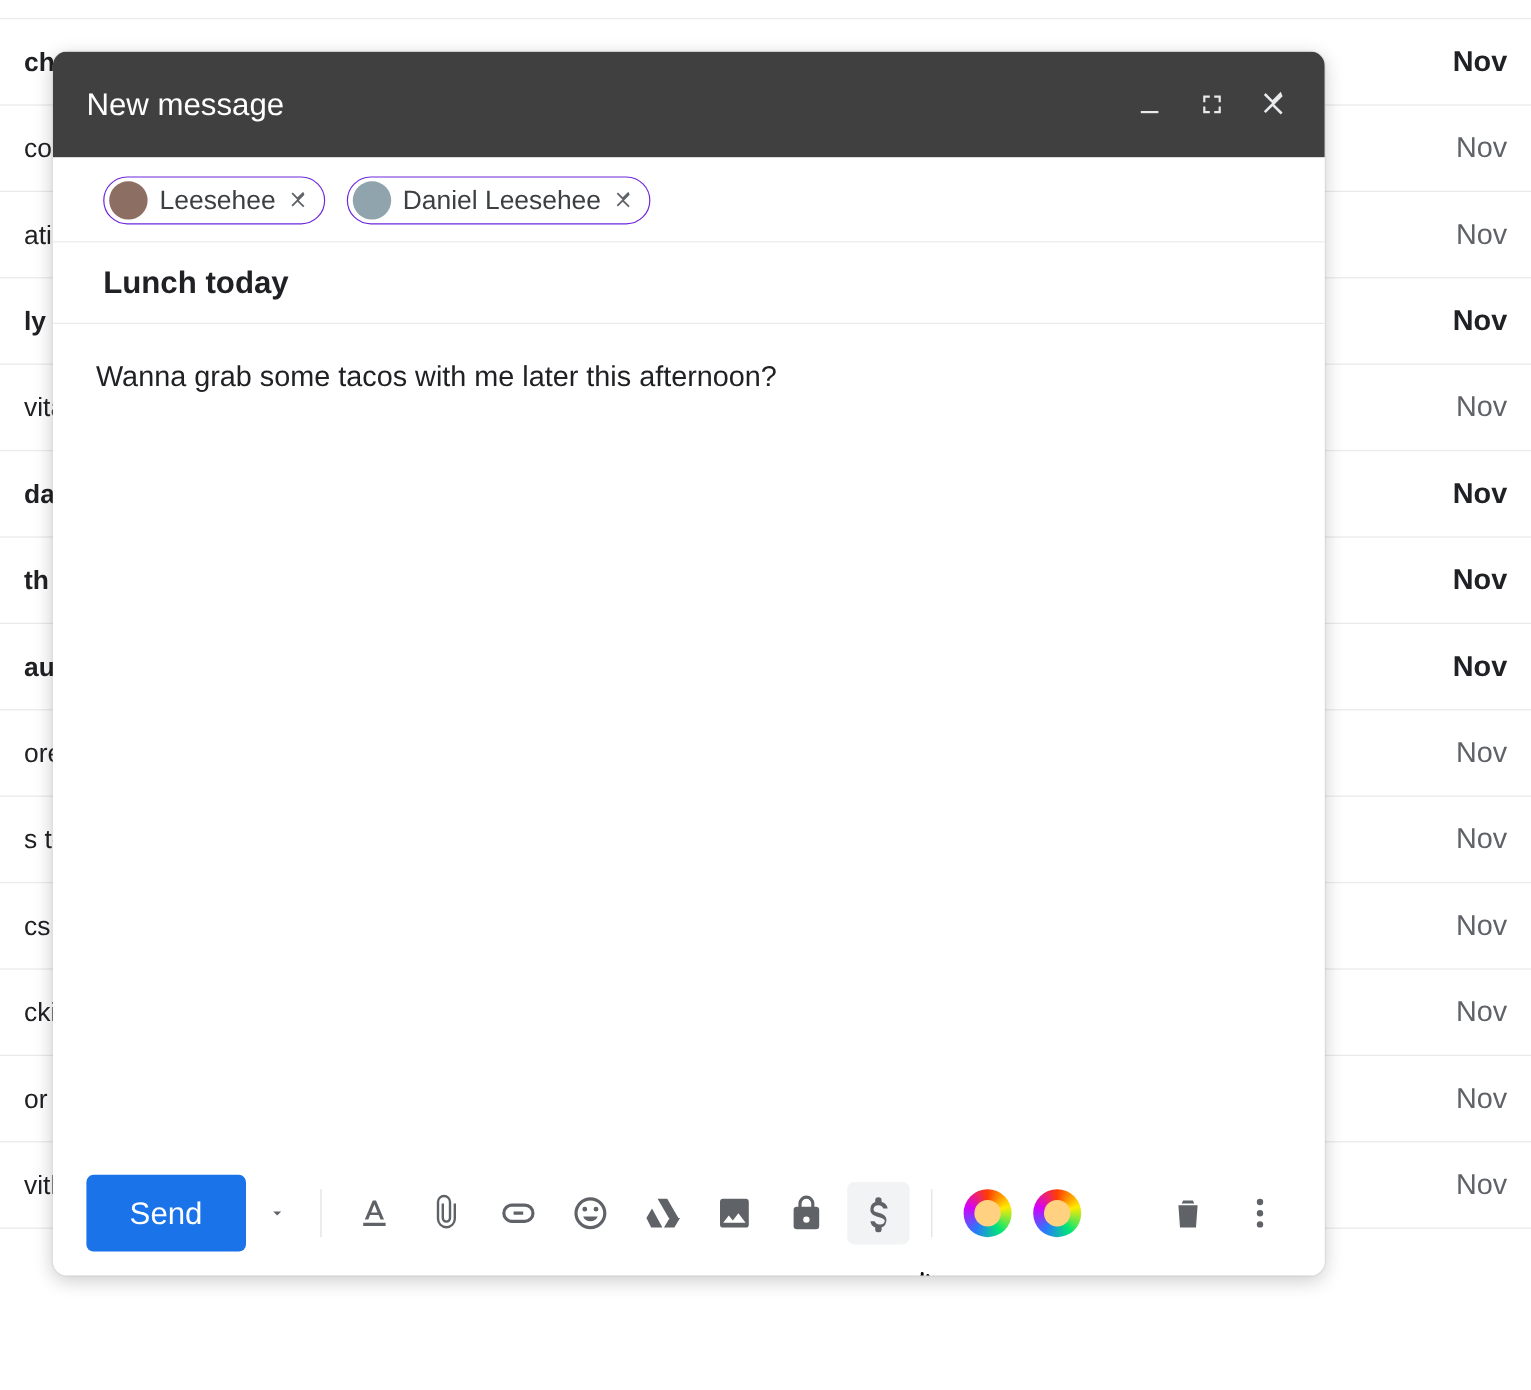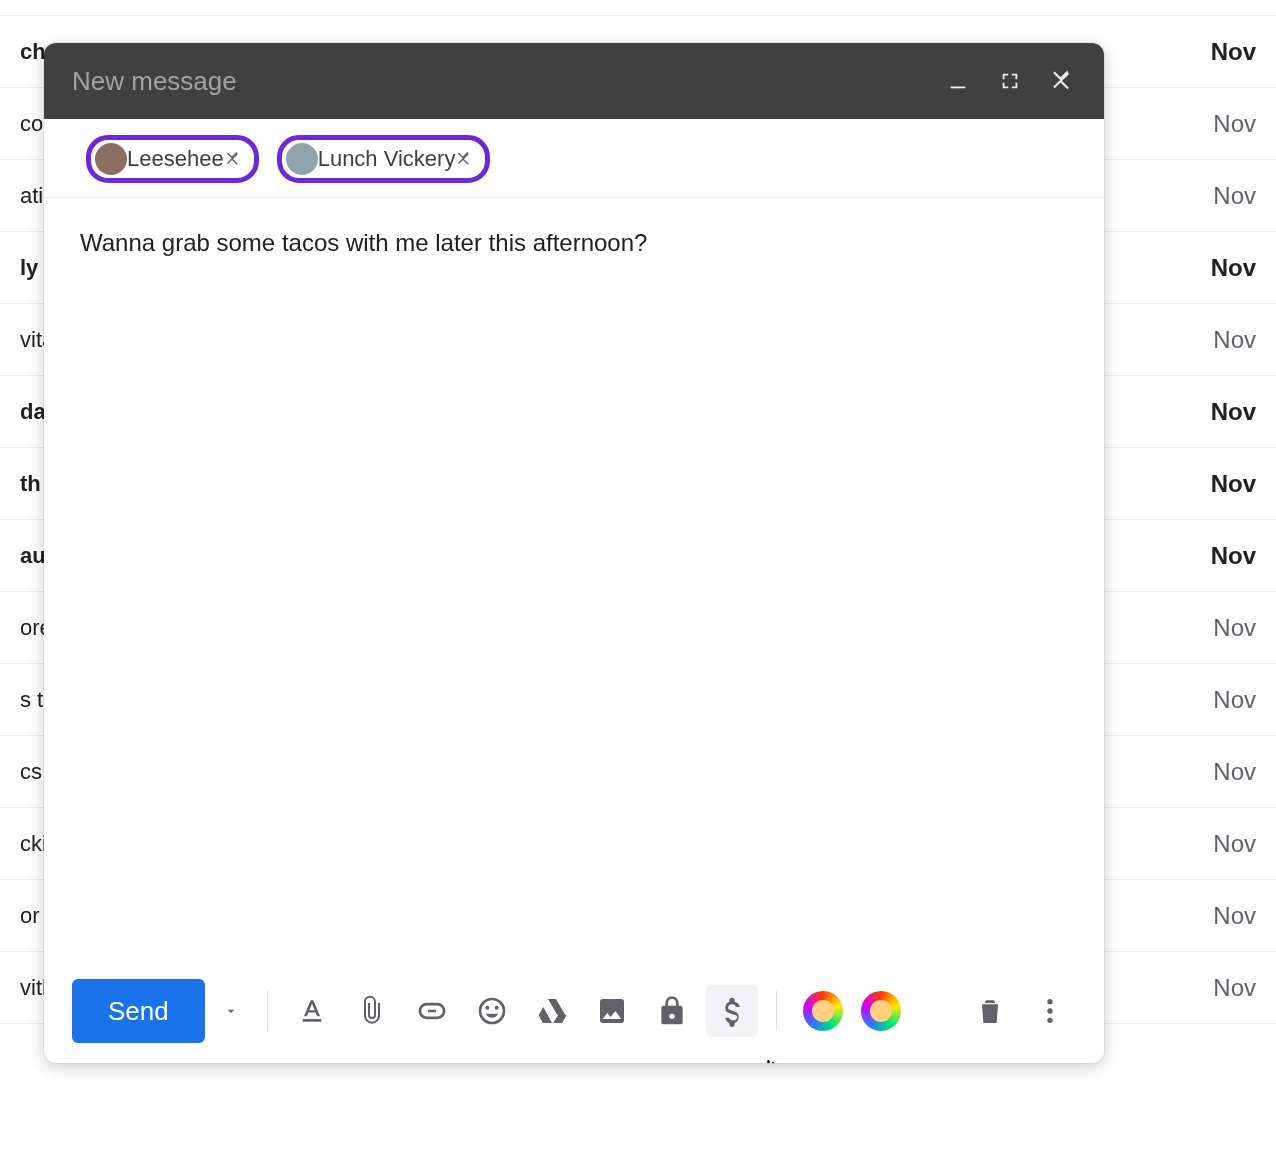--- a/index.html
+++ b/index.html
@@ -25,43 +25,44 @@
     position: absolute;
     left: 44px; top: 43px;
     width: 1060px; height: 1020px;
     background: #fff;
     border-radius: 12px;
     box-shadow: 0 4px 16px rgba(0,0,0,.2), 0 0 0 1px rgba(0,0,0,.05);
     display: flex; flex-direction: column;
     overflow: hidden;
   }
   .compose-header {
-    height: 76px;
+    height: 88px;
     background: #404040;
-    color: #a3a3a3;
+    color: #ffffff;
     display: flex; align-items: center;
     padding: 0 28px;
   }
   .compose-title { font-size: 26px; font-weight: 500; flex: 1; }
   .hdr-icon { width: 28px; height: 28px; display:flex; align-items:center; justify-content:center; margin-left: 24px; cursor: pointer; fill:#e8eaed; }
   .hdr-icon svg { width: 22px; height: 22px; }
   .hdr-close svg{ width:26px; height:26px;}
 
   .recipients {
     display: flex; align-items: center;
     gap: 18px;
     padding: 16px 42px 14px 42px;
     border-bottom: 1px solid #e8eaed;
     margin: 0 0;
   }
   .chip {
     display: inline-flex; align-items: center;
-    border: 5px solid #6d28d9;
+    border: 1px solid #6d28d9;
     border-radius: 22px;
     padding: 3px 12px 3px 4px;
+    gap: 10px;
     font-size: 22px; color:#3c4043;
     background:#fff;
   }
   .chip .avatar {
     width: 32px; height: 32px; border-radius: 50%;
     display:flex; align-items:center; justify-content:center;
     color:#fff; font-size:16px; font-weight:600;
   }
   .av1 { background:#8d6e63; }
   .av2 { background:#90a4ae; }
@@ -213,27 +214,28 @@
   <div class="recipients">
     <span class="chip">
       <span class="avatar av1"></span>
       <span>Leesehee</span>
       <svg class="chip-x" viewBox="0 0 24 24">
           <path d="M18.3 5.71 12 12l6.3 6.29-1.41 1.42L10.59 13.4l-5.3 5.3L3.88 17.3 10.17 11 3.88 4.71 5.29 3.3l5.3 5.29 6.29-6.3z"></path>
         </svg>
     </span>
     <span class="chip">
       <span class="avatar av2"></span>
-      <span>Lunch Vickery</span>
+      <span>Daniel Leesehee</span>
       <svg class="chip-x" viewBox="0 0 24 24">
           <path d="M18.3 5.71 12 12l6.3 6.29-1.41 1.42L10.59 13.4l-5.3 5.3L3.88 17.3 10.17 11 3.88 4.71 5.29 3.3l5.3 5.29 6.29-6.3z"></path>
         </svg>
     </span>
   </div>
 
+  <div class="subject">Lunch today</div>
 
   <div class="body-area">Wanna grab some tacos with me later this afternoon?</div>
 
   <div class="toolbar">
     <button class="send-btn">Send</button>
     <div class="send-dd">
       <svg viewBox="0 0 24 24">
           <path d="M7 10l5 5 5-5z"></path>
         </svg>
     </div>

